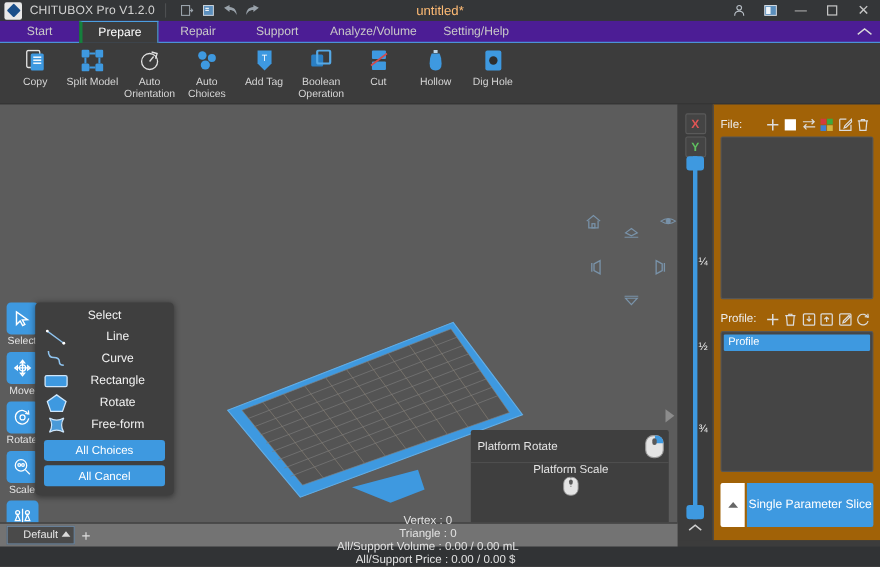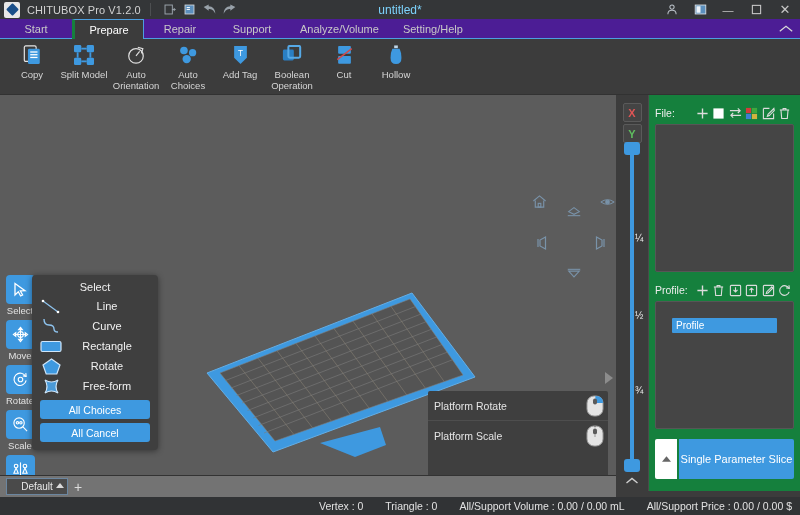--- a/index.html
+++ b/index.html
@@ -29,21 +29,21 @@
     color: #d2d2d2; font-size: 11px; margin-left: 7px; letter-spacing: .1px;
   }
   .title-sep { width: 1px; height: 13px; background: #4d4f51; margin: 0 9px; }
   .tb-icon {
     width: 20px; height: 19px; display: flex; align-items: center; justify-content: center;
     color: #9aa3ab;
   }
   .tb-icon svg { display: block; }
   .doc-title {
     position: absolute; left: 0; right: 0; text-align: center;
-    color: #7dd3fc; font-size: 12px; pointer-events: none;
+    color: #fdba74; font-size: 12px; pointer-events: none;
   }
   .tb-right {
     position: absolute; right: 0; top: 0; height: 19px; display: flex; align-items: center;
   }
   .tb-btn {
     width: 28px; height: 19px; display: flex; align-items: center; justify-content: center;
     color: #c6c6c6;
   }
   .tb-btn.close-btn { width: 30px; }
 
@@ -120,21 +120,21 @@
 
   
   .mouse-legend {
     position: absolute; left: 428px; top: 296px; width: 180px; height: 180px;
     background: #3f3f3f; border-radius: 2px; overflow: hidden;
   }
   .ml-row {
     height: 30px; display: flex; align-items: center; padding: 0 4px 0 6px;
     border-bottom: 1px solid #4e4e4e; position: relative;
   }
-  .ml-row:last-child { border-bottom: none; }
+  .ml-row:last-child { border-bottom: none; flex-direction: column; }
   .ml-label { color: #e4e4e4; font-size: 10.5px; flex: 1; }
   .legend-expand {
     position: absolute; left: 604px; top: 276px; color: #8c8c8c;
   }
 
   
   .zcol {
     position: absolute; left: 616px; top: 95px; width: 32px; height: 396px;
     background: #3c3c3c;
   }
@@ -153,31 +153,31 @@
   .zhandle {
     position: absolute; left: 8px; width: 16px; height: 13px; background: #3e99e0;
     border-radius: 3px;
   }
   .ztick { position: absolute; left: 19px; color: #f0f0f0; font-size: 10px; }
   .zbottom-chev { position: absolute; left: 9px; top: 380px; color: #cfcfcf; font-size: 11px; }
 
   
   .rightpanel {
     position: absolute; left: 648px; top: 95px; width: 152px; height: 396px;
-    background: #15803d; border-left: 1px solid #4a4a4a; padding: 0 6px;
+    background: #a16207; border-left: 1px solid #4a4a4a; padding: 0 6px;
   }
   .rp-header { display: flex; align-items: center; height: 22px; margin-top: 7px; }
   .rp-title { color: #ececec; font-size: 10.5px; width: 40px; }
   .rp-icons { flex: 1; display: flex; align-items: center; justify-content: space-between; padding-right: 2px; }
   .rp-ic { color: #d7d7d7; display: flex; align-items: center; justify-content: center; width: 15px; height: 15px; }
   .rp-list {
     background: #454545; border: 1px solid #565656; border-radius: 2px;
   }
   .file-list { height: 148px; }
-  .profile-list { height: 128px; padding: 16px; text-align: right; }
+  .profile-list { height: 128px; padding: 2px; text-align: right; }
   .profile-item {
     height: 15px; background: #3e99e0; color: #ffffff; font-size: 10px;
     display: flex; align-items: center; padding-left: 4px; border-radius: 1px;
   }
   .slice-row { display: flex; margin-top: 10px; height: 40px; }
   .slice-up {
     width: 22px; background: #ffffff; border-radius: 2px 0 0 2px;
     display: flex; align-items: center; justify-content: center; color: #555;
     font-size: 9px;
   }
@@ -202,21 +202,21 @@
     position: absolute; right: 3px; top: 4px; width: 0; height: 0;
     border-left: 4px solid transparent; border-right: 4px solid transparent;
     border-bottom: 5px solid #dadada;
   }
   .plus-btn { color: #dcdcdc; font-size: 14px; margin-left: 6px; line-height: 14px; }
 
   
   .statusbar {
     position: absolute; left: 0; top: 497px; width: 800px; height: 18px;
     background: #313335; display: flex; align-items: center; justify-content: flex-end;
-    color: #e2e2e2; font-size: 10.5px;
+    color: #e2e2e2; font-size: 10.5px; flex-direction: column;
   }
   .st-item { margin-right: 22px; white-space: nowrap; }
   .st-item:last-child { margin-right: 8px; }
 </style>
 </head>
 <body>
 
 <div class="app">
 
   <div class="titlebar">
@@ -378,20 +378,29 @@
     <div class="ribbon-item">
       <div class="ri-icon">
         <svg width="14" height="20" viewBox="0 0 14 22">
           <rect x="5" y="0.5" width="4" height="3" fill="#bfd6e8"></rect>
           <path d="M3 4 H11 Q13 8 13 14 Q13 21 7 21 Q1 21 1 14 Q1 8 3 4 Z" fill="#3e99e0"></path>
         </svg>
       </div>
       <div class="ri-label">Hollow</div>
     </div>
 
+    <div class="ribbon-item">
+      <div class="ri-icon">
+        <svg width="17" height="20" viewBox="0 0 18 22">
+          <rect x="1" y="1" width="16" height="20" rx="2" fill="#3e99e0"></rect>
+          <circle cx="9" cy="11" r="4.2" fill="#2e2e2e"></circle>
+        </svg>
+      </div>
+      <div class="ri-label">Dig Hole</div>
+    </div>
   </div>
 
   <div class="viewport">
 
     <svg class="plate-wrap" viewBox="0 0 330 200">
 
       <polygon points="57,108 262,28 325,112 123,187" fill="#3e99e0"></polygon>
       <polygon points="57,108 262,28 325,112 123,187" fill="none" stroke="#63aee6" stroke-width="1"></polygon>
 
       <polygon points="170,178 230,162 236,180 205,192" fill="#3e99e0"></polygon>

